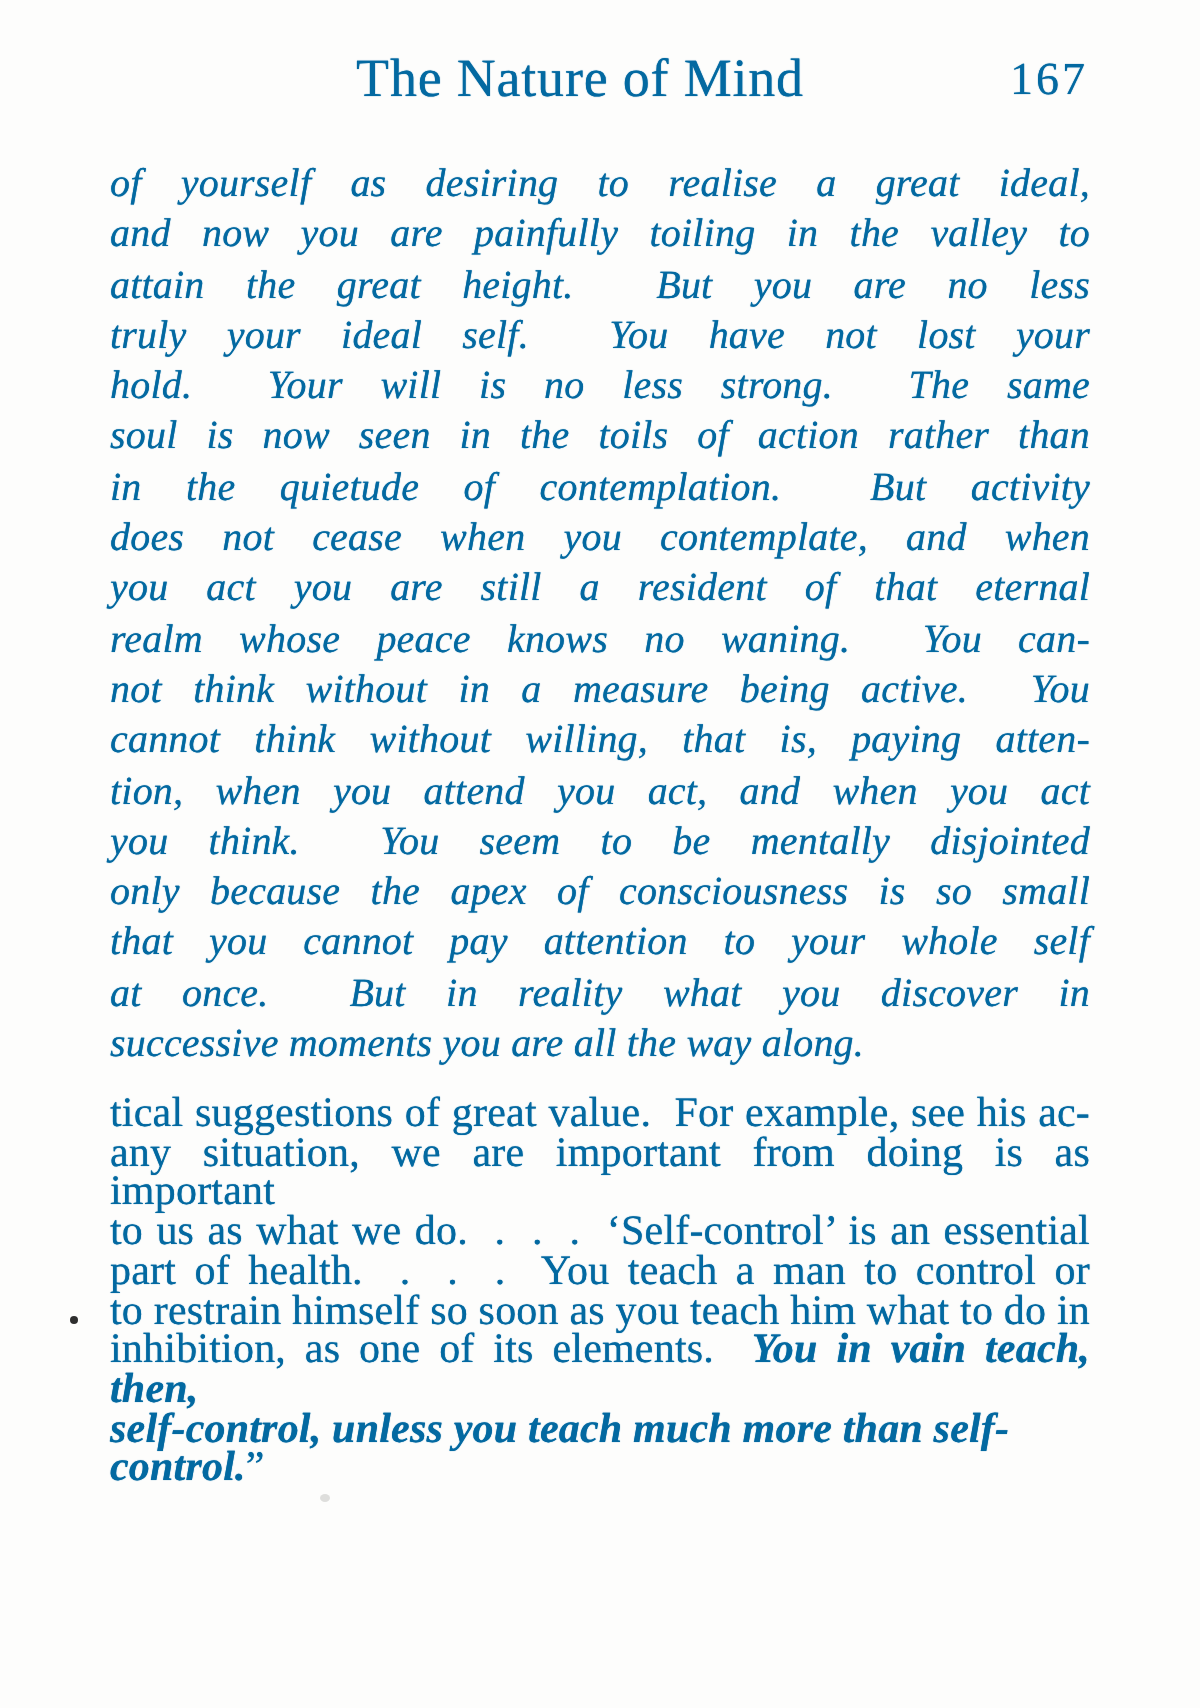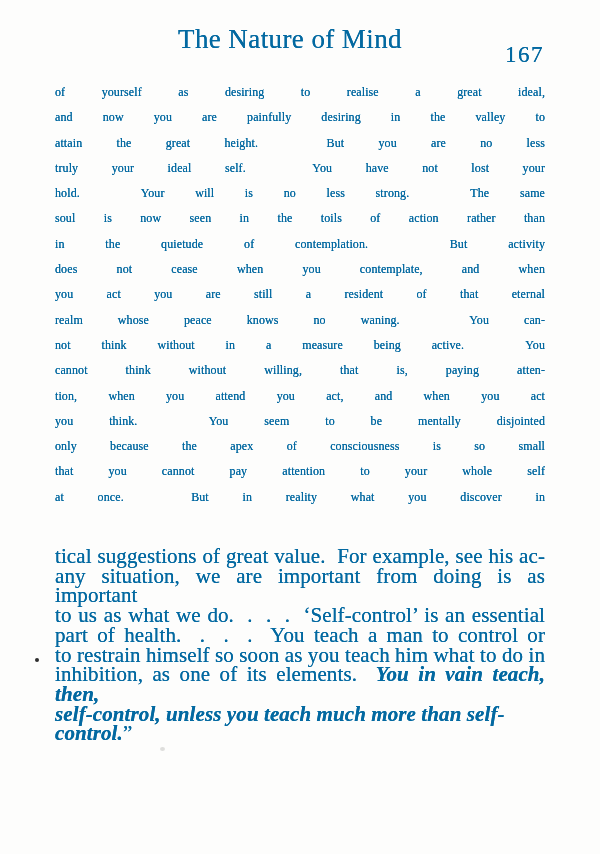--- a/index.html
+++ b/index.html
@@ -27,33 +27,34 @@
     position: relative;
     left: -10px;
     text-align: center;
     font-size: 27px;
     letter-spacing: 0.4px;
     text-shadow: 0 0 0.5px currentColor;
   }
   .pagenum {
     position: absolute;
     right: 1px;
-    top: 18px;
+    top: 3px;
     font-size: 23px;
     letter-spacing: 1.5px;
     text-shadow: 0 0 0.5px currentColor;
   }
   .bodytext {
     position: absolute;
     left: 55px;
     top: 80px;
     width: 490px;
-    font-size: 12px;
+    font-size: 20px;
     line-height: 25.3px;
     letter-spacing: 0.1px;
+    font-style: italic;
   }
   .bline, .fline {
     text-shadow: 0 0 0.45px currentColor;
     white-space: normal;
   }
   .jl {
     text-align: justify;
     text-align-last: justify;
   }
   .ll {
@@ -97,36 +98,37 @@
 
 <div class="page">
 
   <div class="header">
     <div class="title">The Nature of Mind</div>
     <div class="pagenum">167</div>
   </div>
 
   <div class="bodytext">
     <div class="bline jl">of yourself as desiring to realise a great ideal,</div>
-    <div class="bline jl">and now you are painfully desiring in the valley to</div>
+    <div class="bline jl">and now you are painfully toiling in the valley to</div>
     <div class="bline jl">attain the great height.&nbsp; But you are no less</div>
     <div class="bline jl">truly your ideal self.&nbsp; You have not lost your</div>
     <div class="bline jl">hold.&nbsp; Your will is no less strong.&nbsp; The same</div>
     <div class="bline jl">soul is now seen in the toils of action rather than</div>
     <div class="bline jl">in the quietude of contemplation.&nbsp; But activity</div>
     <div class="bline jl">does not cease when you contemplate, and when</div>
     <div class="bline jl">you act you are still a resident of that eternal</div>
     <div class="bline jl">realm whose peace knows no waning.&nbsp; You can-</div>
     <div class="bline jl">not think without in a measure being active.&nbsp; You</div>
     <div class="bline jl">cannot think without willing, that is, paying atten-</div>
     <div class="bline jl">tion, when you attend you act, and when you act</div>
     <div class="bline jl">you think.&nbsp; You seem to be mentally disjointed</div>
     <div class="bline jl">only because the apex of consciousness is so small</div>
     <div class="bline jl">that you cannot pay attention to your whole self</div>
     <div class="bline jl">at once.&nbsp; But in reality what you discover in</div>
+    <div class="bline ll">successive moments you are all the way along.</div>
   </div>
 
   <div class="fnote">
     <div class="fline jl">tical suggestions of great value.&nbsp; For example, see his ac-</div>
     <div class="fline jl">any situation, we are important from doing is as important</div>
     <div class="fline jl">to us as what we do.&nbsp; .&nbsp; .&nbsp; .&nbsp; ‘Self-control’ is an essential</div>
     <div class="fline jl">part of health.&nbsp; .&nbsp; .&nbsp; .&nbsp; You teach a man to control or</div>
     <div class="fline jl">to restrain himself so soon as you teach him what to do in</div>
     <div class="fline jl"><span>inhibition, as one of its elements.&nbsp; </span><span class="it">You in vain teach, then,</span></div>
     <div class="fline ll"><span class="it">self-control, unless you teach much more than self-control.</span><span>”</span></div>

